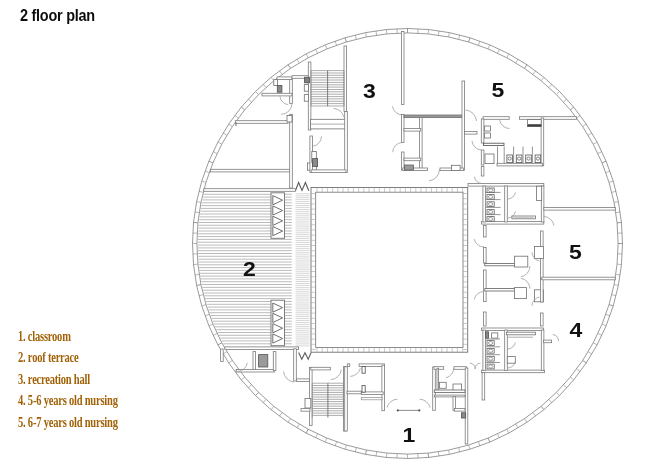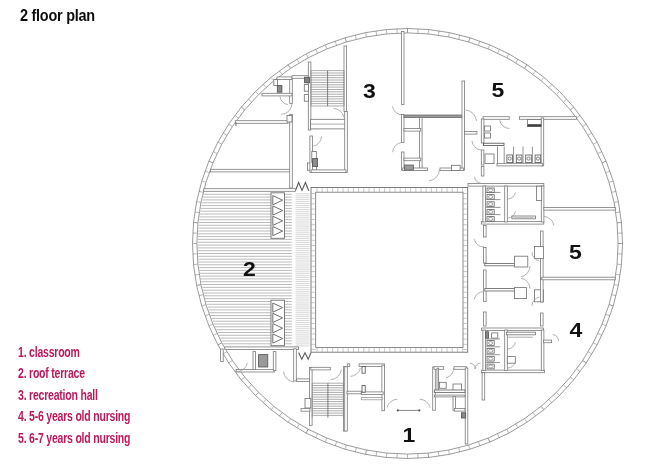--- a/index.html
+++ b/index.html
@@ -1,15 +1,15 @@
 <!DOCTYPE html>
 <html><head><meta charset="utf-8"><style>
 html,body{margin:0;padding:0;background:#ffffff;width:649px;height:471px;overflow:hidden}
 .title{position:absolute;left:20px;top:6px;font-family:"Liberation Sans",sans-serif;font-weight:bold;font-size:17px;color:#0d0d0d;transform:scaleX(0.85);transform-origin:left top;letter-spacing:-0.3px;white-space:nowrap}
-.legend{position:absolute;left:18px;top:343px;font-family:Liberation Sans, sans-serif;font-weight:bold;font-size:15px;color:#be185d}
+.legend{position:absolute;left:18px;top:328px;font-family:Liberation Serif, serif;font-weight:bold;font-size:15px;color:#a16207}
 .legend div{height:21.4px;transform:scaleX(0.70);transform-origin:left top;letter-spacing:-0.3px;white-space:nowrap}
 </style></head>
 <body>
 
 <div class="title">2 floor plan</div>
 
 <svg width="649" height="471" viewBox="0 0 649 471" style="position:absolute;left:0;top:0">
 
 <g>
       <circle cx="407.5" cy="243.5" r="215.0" fill="none" stroke="#7a7a7a" stroke-width="0.75"></circle>

